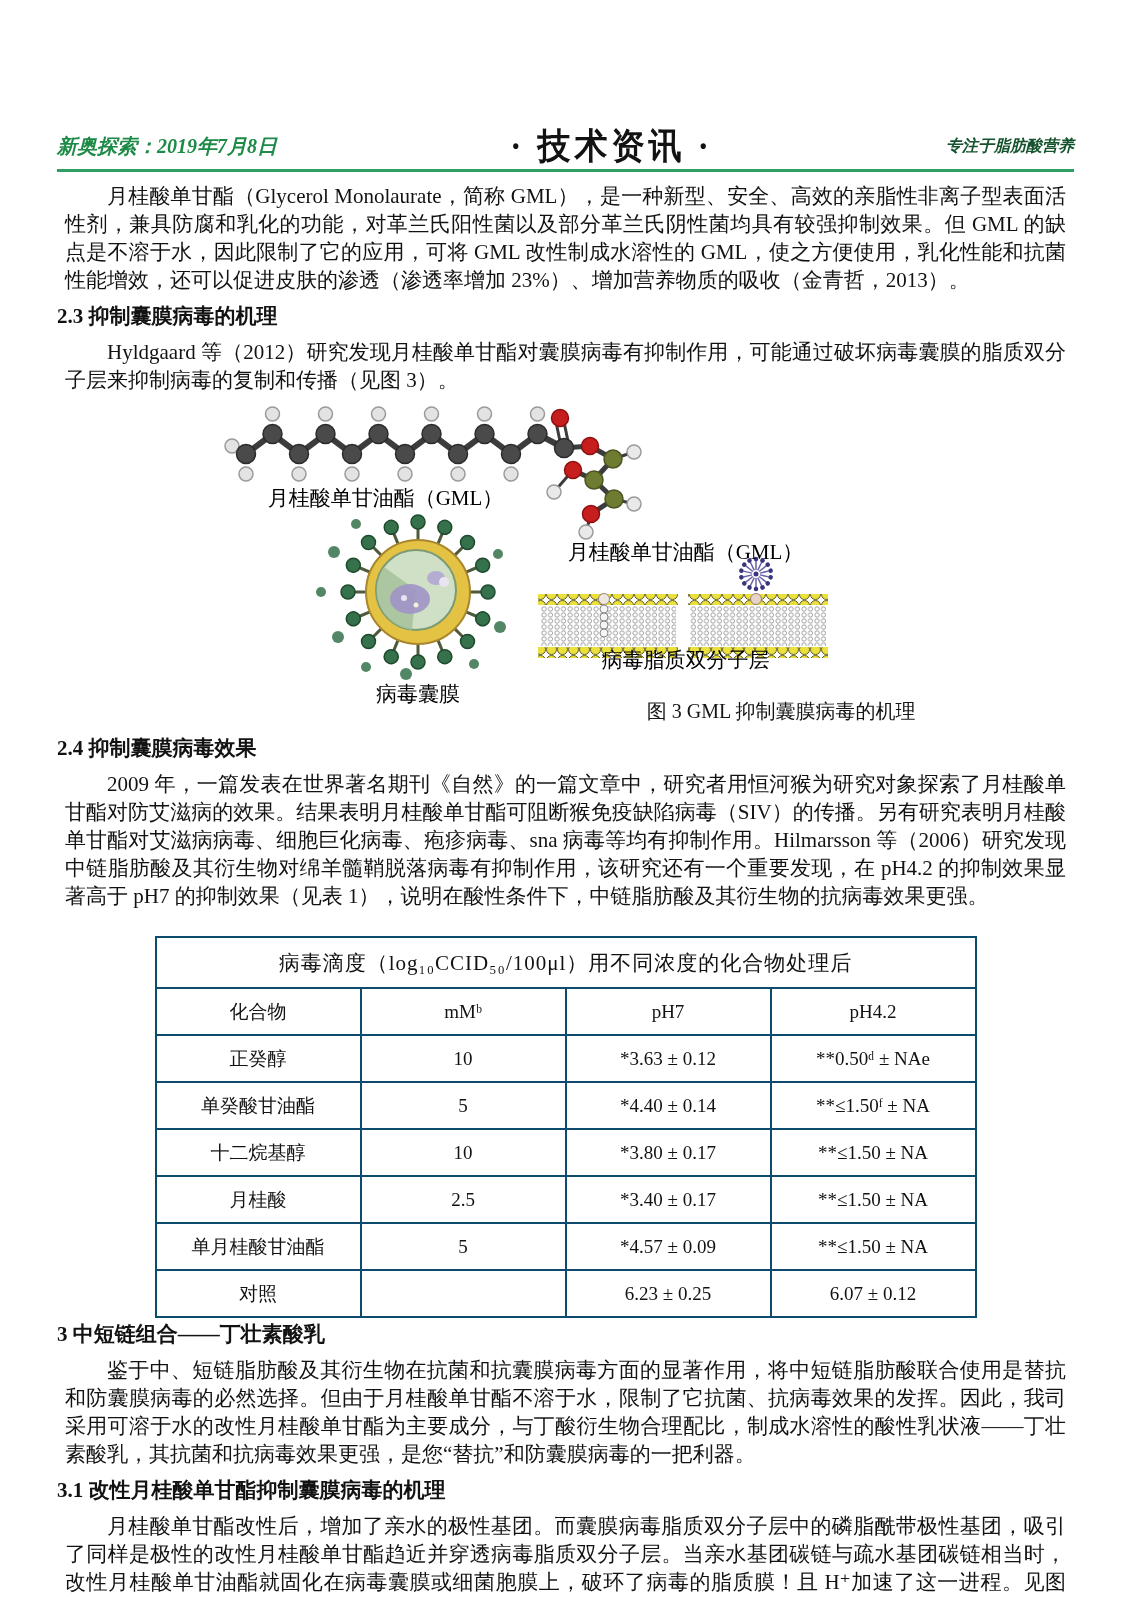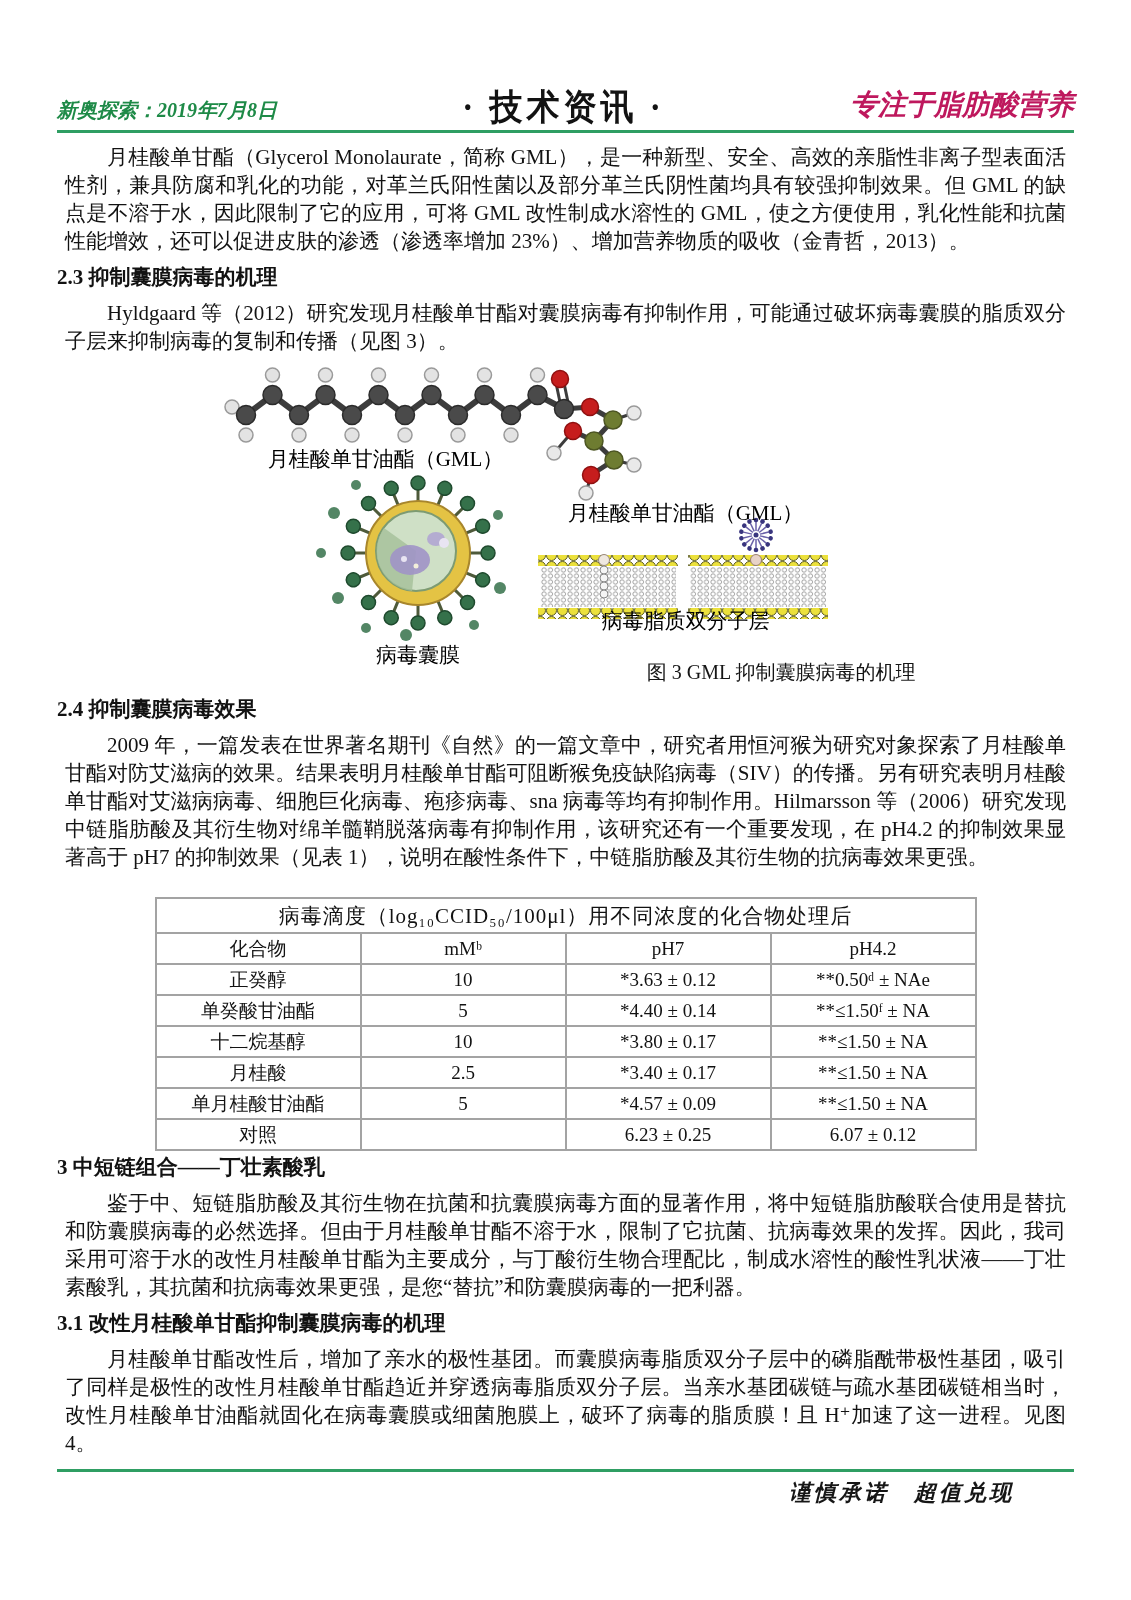--- a/index.html
+++ b/index.html
@@ -2,38 +2,38 @@
 <html><head>
 <meta charset="utf-8">
 <style>
   html,body{margin:0;padding:0;}
   body{
     width:1131px;height:1600px;overflow:hidden;background:#ffffff;color:#121212;
     font-family:"Liberation Serif","DejaVu Serif",serif;
   }
   .page{width:1017px;margin:0 auto;padding-top:86px;}
   
-  .hdr{display:flex;justify-content:space-between;align-items:flex-end;}
+  .hdr{display:flex;justify-content:space-between;align-items:center;margin-top:44px;}
   .hdr-left{color:#1e8a47;font-style:italic;font-weight:bold;font-size:20px;white-space:nowrap;}
   .hdr-center{font-size:33px;font-weight:bold;letter-spacing:4px;line-height:1;transform:scaleY(1.08);}
-  .hdr-right{color:#be185d;font-style:italic;font-weight:bold;font-size:28px;white-space:nowrap;}
+  .hdr-right{color:#14532d;font-style:italic;font-weight:bold;font-size:16px;white-space:nowrap;}
   .rule{border:0;height:3px;background:#2f9e63;margin:6px 0 0 0;}
   .rule.bottom{margin-top:12px;}
   
   p.body{font-size:21px;line-height:28px;text-align:justify;text-indent:2em;margin:8px;}
   p.first{margin-top:10px;}
   h2.sec{font-size:21px;line-height:28px;font-weight:bold;margin:2px 0 0 0;}
   
   .figure{position:relative;width:700px;height:330px;margin:2px auto 2px auto;}
   .figlabel{position:absolute;font-size:21px;text-align:center;line-height:24px;color:#000000;}
   .figcaption{position:absolute;left:0;top:296px;width:700px;text-align:right;font-size:20px;color:#151515;}
   
   table.t1{border-collapse:collapse;width:822px;margin:26px auto 0 auto;table-layout:fixed;}
-  table.t1 td,table.t1 th{border:2px solid #a3a3a3;font-weight:normal;font-size:19px;
-    text-align:center;vertical-align:middle;height:29px;padding:0 4px;}
+  table.t1 td,table.t1 th{border:2px solid #0c4a6e;font-weight:normal;font-size:19px;
+    text-align:center;vertical-align:middle;height:29px;padding:8px 4px;}
   table.t1 .ttl{font-size:21px;height:33px;letter-spacing:1px;}
   
   .slogan{text-align:right;padding-right:60px;font-size:22px;font-weight:bold;font-style:italic;
     letter-spacing:3px;color:#161616;margin-top:6px;}
   .s3{margin-top:26px;}
 </style>
 </head>
 <body>
 
 <div class="page">

